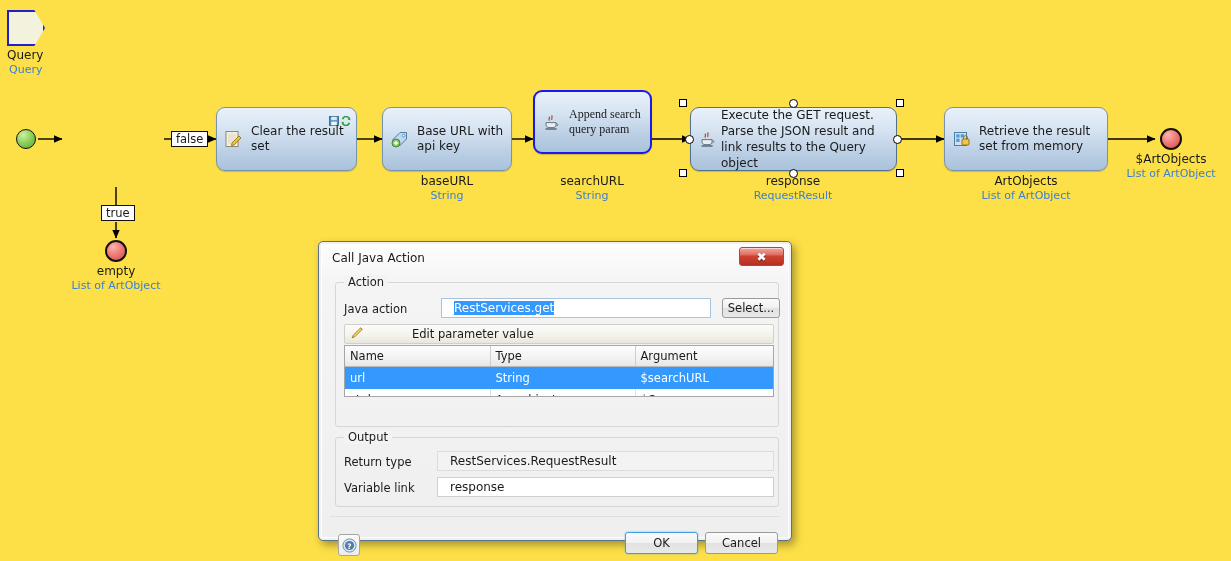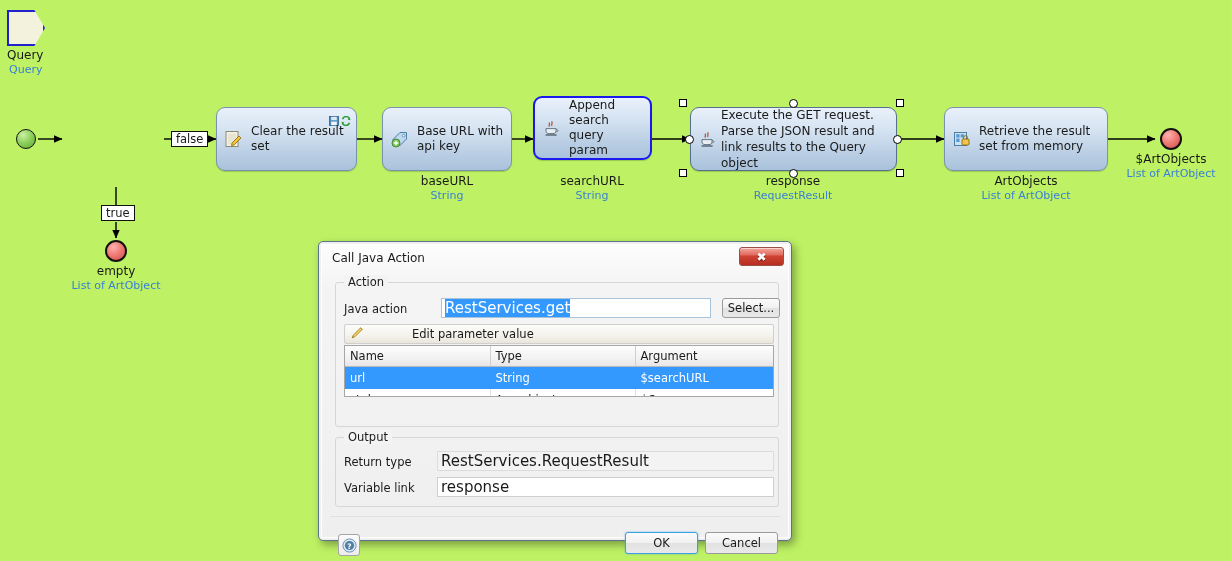--- a/index.html
+++ b/index.html
@@ -13,21 +13,21 @@
     position: relative;
     font-family: "DejaVu Sans", "Liberation Sans", sans-serif;
     overflow: hidden;
   }
 
   
   #flow-canvas {
     position: absolute;
     left: 0; top: 0;
     width: 1231px; height: 561px;
-    background: #bef264;
+    background: #fde047;
   }
   .abs { position: absolute; }
 
   
   .param-shape {
     width: 38px; height: 36px;
     background: #f2f2dd;
     border: 2px solid #2222cc;
     box-sizing: border-box;
     clip-path: polygon(0 0, 72% 0, 100% 50%, 72% 100%, 0 100%);
@@ -241,23 +241,23 @@
     font-size: 11.5px;
     color: #1a1a1a;
     white-space: nowrap;
   }
 
   .textinput {
     position: absolute;
     border: 1px solid #a8c4dd;
     background: #ffffff;
     box-sizing: border-box;
-    font-size: 15px;
-    color: #1a1a1a;
-    padding: 2px 3px;
+    font-size: 12px;
+    color: #1a1a1a;
+    padding: 2px 12px;
     line-height: 15px;
     overflow: hidden;
     white-space: nowrap;
   }
   .textinput.readonlyish {
     border: 1px solid #dcdcdc;
     background: #f3f3f3;
   }
   .textinput .selected-text {
     background: #3399ff;
@@ -442,21 +442,21 @@
           <path d="M8.8 1.2 L9.4 4.2 L6.6 3.4 z" fill="#2f9e3a"></path>
           <path d="M1.2 8.8 L0.6 5.8 L3.4 6.6 z" fill="#2f9e3a"></path>
         </svg>
       </span>
     </div>
     <div class="activity-text">Clear the result set</div>
   </div>
   <div class="abs node-caption" style="left:397px;top:174px;width:100px;">baseURL</div>
   <div class="abs node-type" style="left:397px;top:189px;width:100px;">String</div>
 
-  <div class="activity selected" style="left:533px;top:96px;width:119px;height:64px;">
+  <div class="activity selected" style="left:533px;top:90px;width:119px;height:64px;font-family:Liberation Serif, serif;">
     <span class="activity-icon">
       <svg width="18" height="18" viewBox="0 0 18 18">
         <path d="M6 3.6 C7.6 5.2 5.2 6 6.4 7.6" stroke="#b5472a" stroke-width="1.2" fill="none"></path>
         <path d="M8.6 2.4 C10.2 4.2 7.8 5 9 6.8" stroke="#b5472a" stroke-width="1.2" fill="none"></path>
         <path d="M3 9.6 L13 9.6 L13 12 C13 13.6 11.6 14.6 10 14.6 L6 14.6 C4.4 14.6 3 13.6 3 12 z" fill="#e9eef3" stroke="#5a6a78" stroke-width="0.9"></path>
         <path d="M13 10.4 C15.2 10.4 15.6 12.6 13.4 12.8" fill="none" stroke="#5a6a78" stroke-width="0.9"></path>
         <rect x="2.4" y="15.2" width="11.4" height="1.5" rx="0.7" fill="#5a6a78"></rect>
       </svg>
     </span>
     <div class="activity-text">Append search query param</div>

